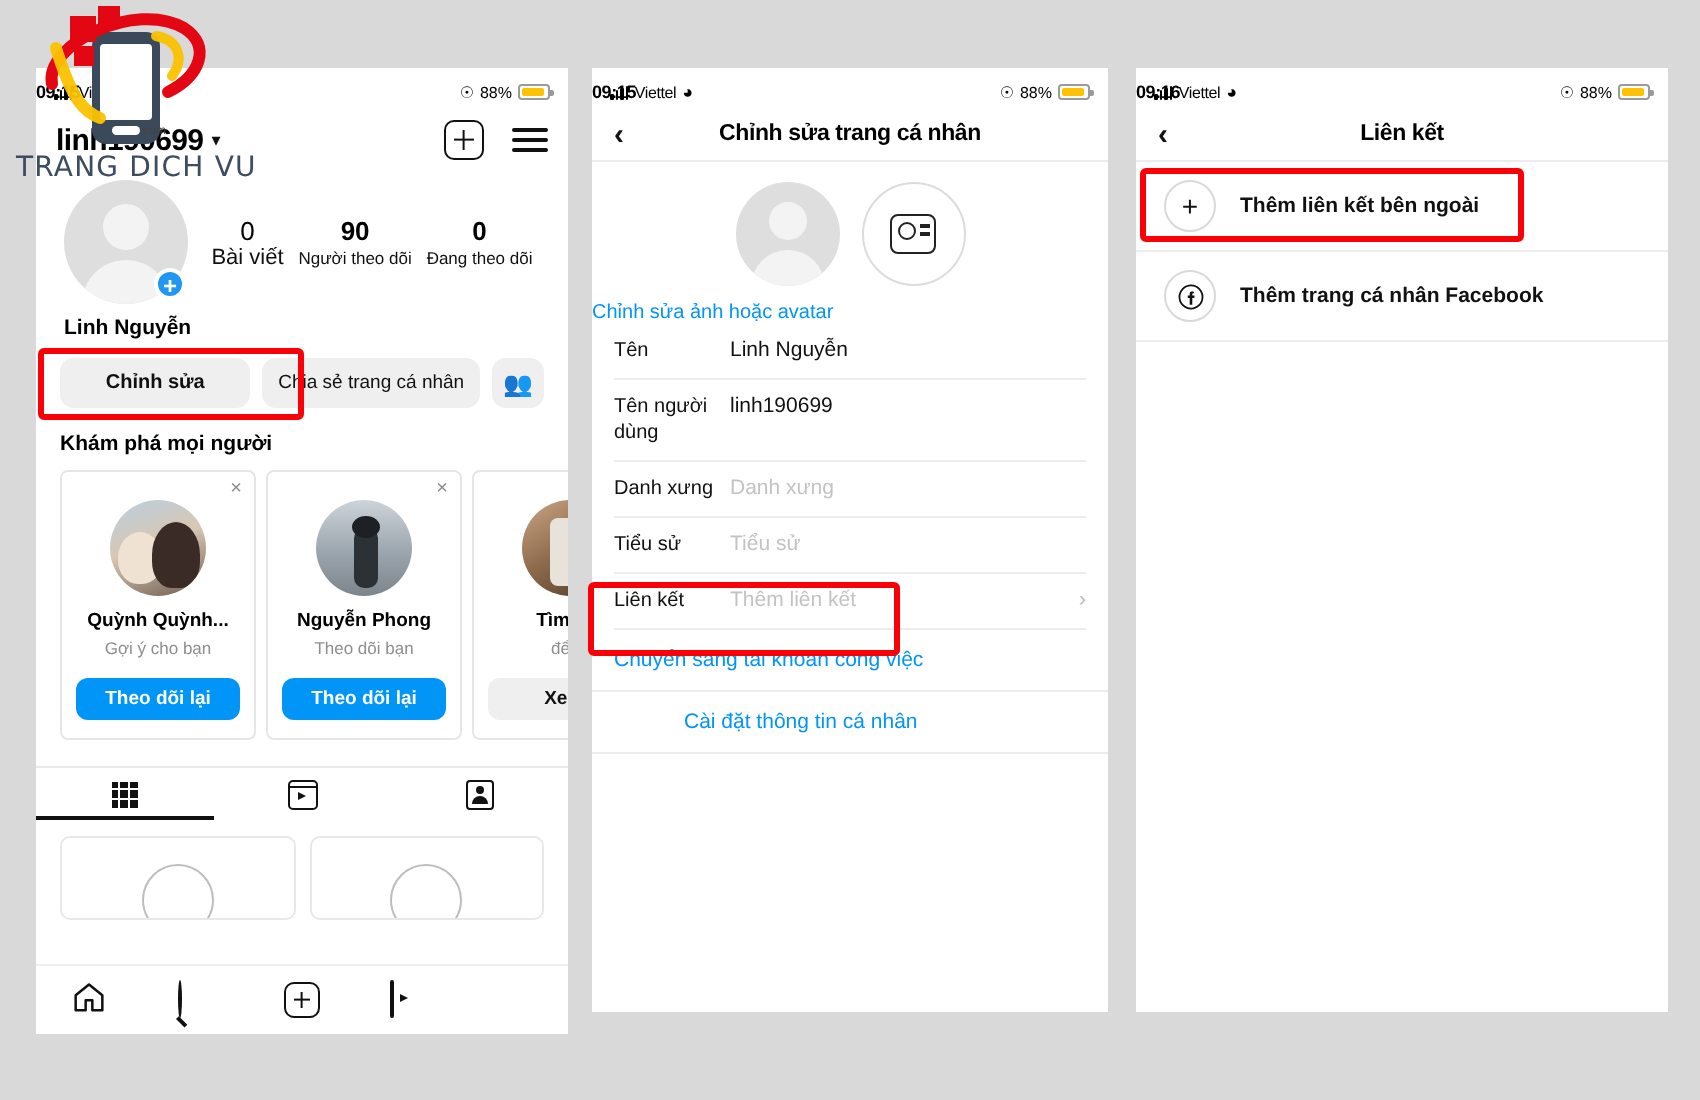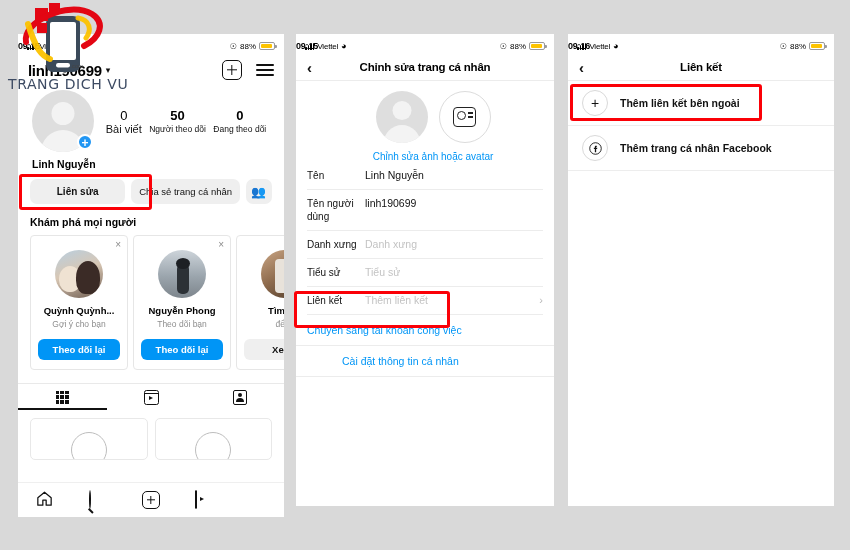--- a/index.html
+++ b/index.html
@@ -160,21 +160,21 @@
   .navbar{
     height:26px;display:flex;align-items:center;padding:0 11px;position:relative;
     border-bottom:1px solid #ececec;
   }
   .back{font-size:15px;font-weight:bold;line-height:1;color:#111;}
   .nav-title{
     position:absolute;left:0;right:0;text-align:center;font-size:11.5px;font-weight:bold;
     letter-spacing:-.2px;pointer-events:none;
   }
 
-  .edit-photo{padding:10px 0 0 16px;text-align:center;}
+  .edit-photo{padding:10px 0 0 0;}
   .ep-row{display:flex;align-items:center;justify-content:center;gap:11px;}
   .ep-av{width:52px;height:52px;border-radius:50%;background:#dedede;position:relative;overflow:hidden;}
   .ep-av::before{content:"";position:absolute;left:50%;top:10px;width:19px;height:19px;border-radius:50%;background:#f3f3f3;transform:translateX(-50%);}
   .ep-av::after{content:"";position:absolute;left:50%;top:34px;width:37px;height:28px;border-radius:19px 19px 0 0;background:#f3f3f3;transform:translateX(-50%);}
   .ep-alt{width:50px;height:50px;border-radius:50%;border:1px solid #dcdcdc;display:flex;align-items:center;justify-content:center;}
   .ep-glyph{width:21px;height:18px;border:1.6px solid #222;border-radius:4px;position:relative;}
   .ep-glyph::before{content:"";position:absolute;left:3px;top:3px;width:7px;height:7px;border-radius:50%;border:1.6px solid #222;}
   .ep-glyph::after{content:"";position:absolute;right:2.5px;top:4px;width:5px;height:1.6px;background:#222;box-shadow:0 4px 0 #222;}
   .ep-link{color:#0095f6;font-size:10px;margin-top:8px;}
 
@@ -261,34 +261,34 @@
       <div class="avatar-wrap">
         <div class="avatar"></div>
         <div class="avatar-plus">+</div>
       </div>
       <div class="stats">
         <div class="stat">
           <span class="n light">0</span>
           <span class="l big">Bài viết</span>
         </div>
         <div class="stat">
-          <span class="n">50</span>
+          <span class="n">90</span>
           <span class="l">Người theo dõi</span>
         </div>
         <div class="stat">
           <span class="n">0</span>
           <span class="l">Đang theo dõi</span>
         </div>
       </div>
     </div>
 
     <div class="display-name">Linh Nguyễn</div>
 
     <div class="action-row">
-      <div class="btn-grey btn-edit">Liên sửa</div>
+      <div class="btn-grey btn-edit">Chỉnh sửa</div>
       <div class="btn-grey btn-share">Chia sẻ trang cá nhân</div>
       <div class="btn-grey btn-adduser">👥</div>
     </div>
 
     <div class="discover-title">Khám phá mọi người</div>
 
     <div class="cards">
       <div class="card">
         <span class="x">×</span>
         <div class="card-av av1"></div>

